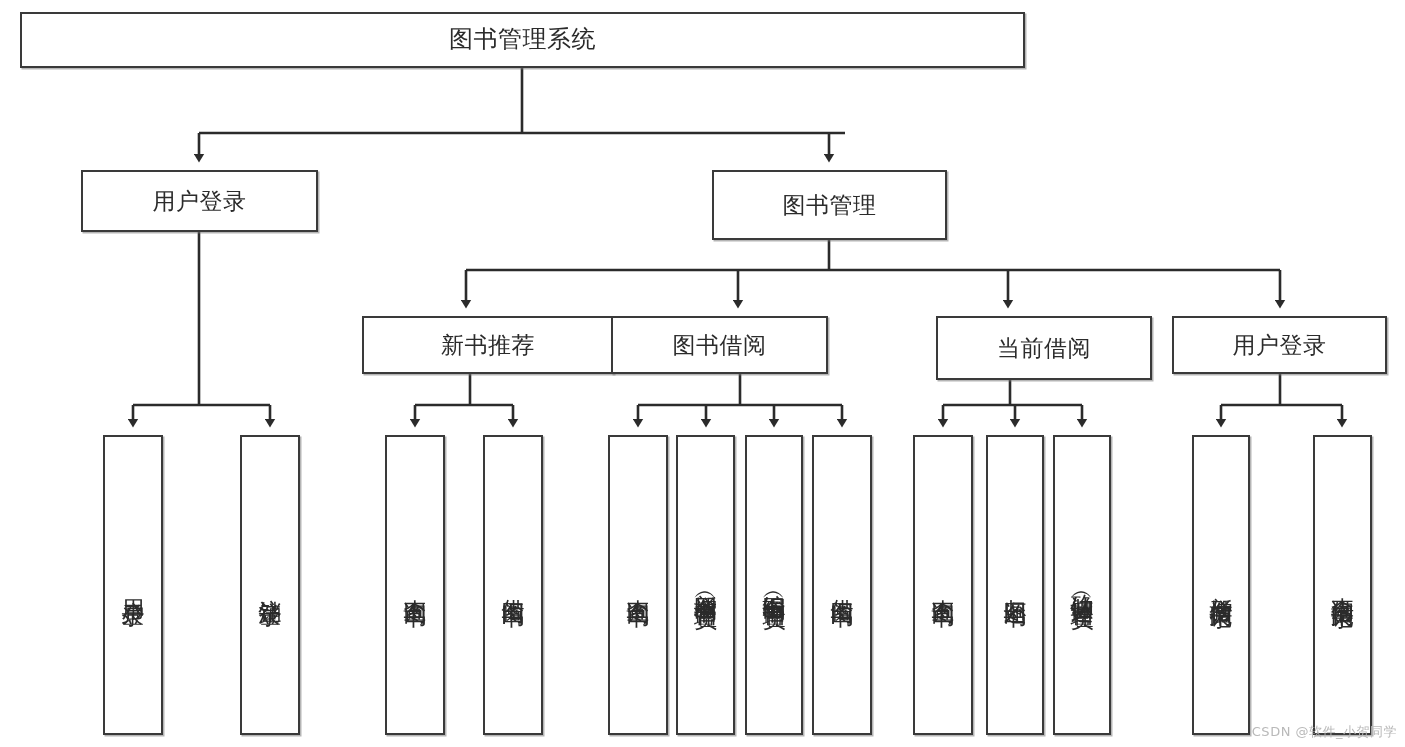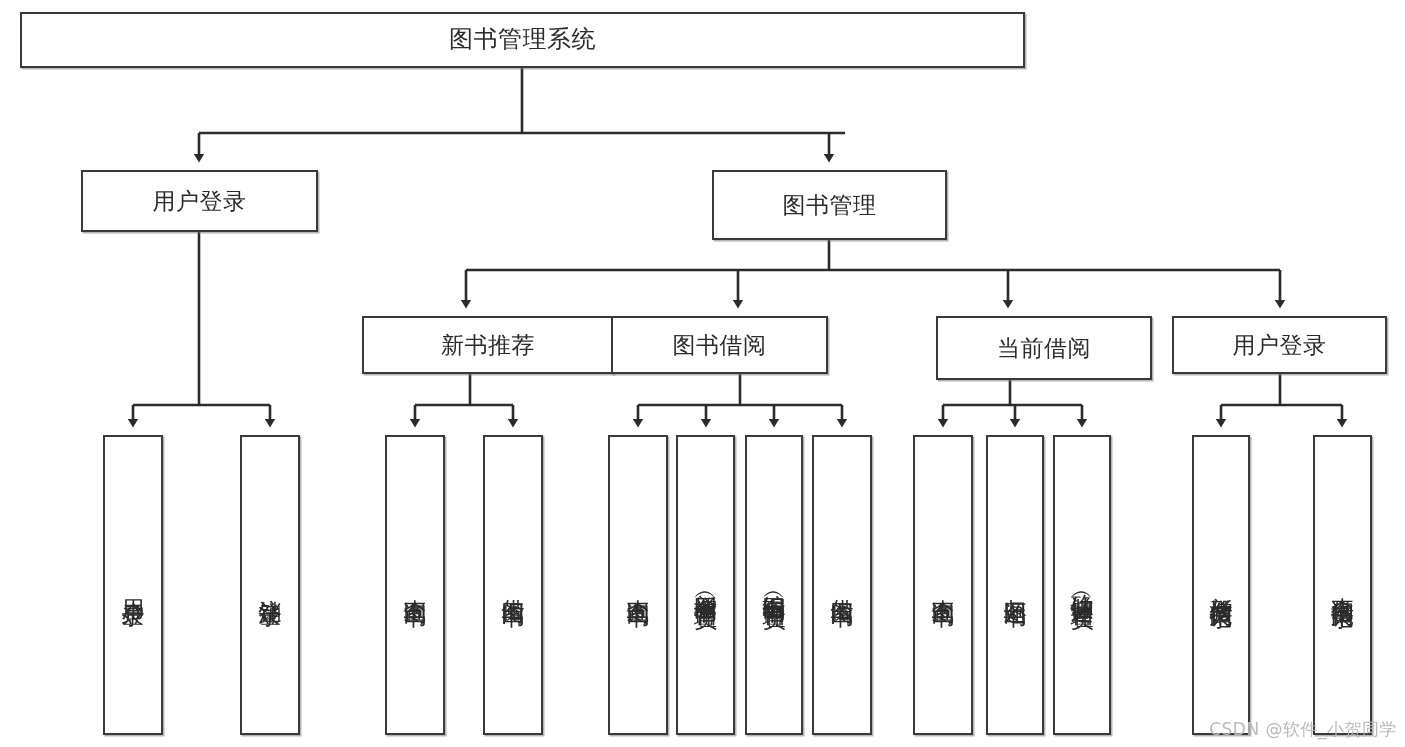--- a/index.html
+++ b/index.html
@@ -61,21 +61,21 @@
     line-height: 1.18;
     letter-spacing: 2px;
     color: #2b2b2b;
     white-space: nowrap;
     text-align: center;
   }
   .watermark {
     position: absolute;
     right: 8px;
     bottom: 6px;
-    font-size: 17px;
+    font-size: 13px;
     color: #b9b9b9;
     letter-spacing: 0.5px;
     user-select: none;
     white-space: nowrap;
   }
 </style>
 </head>
 <body>
 
 <div id="canvas">

